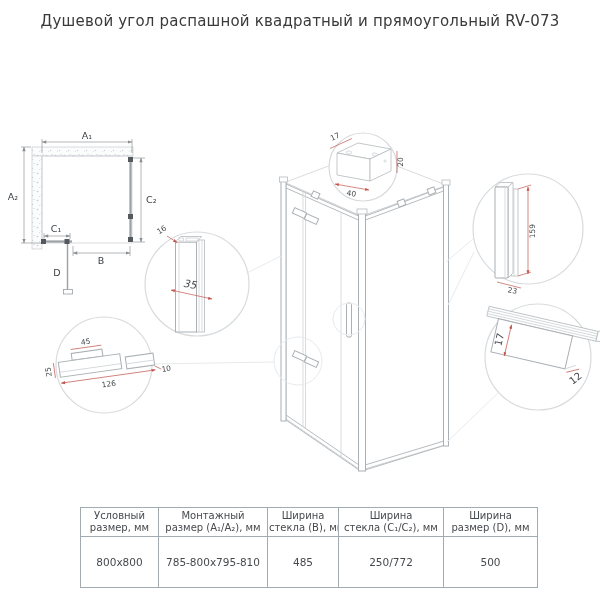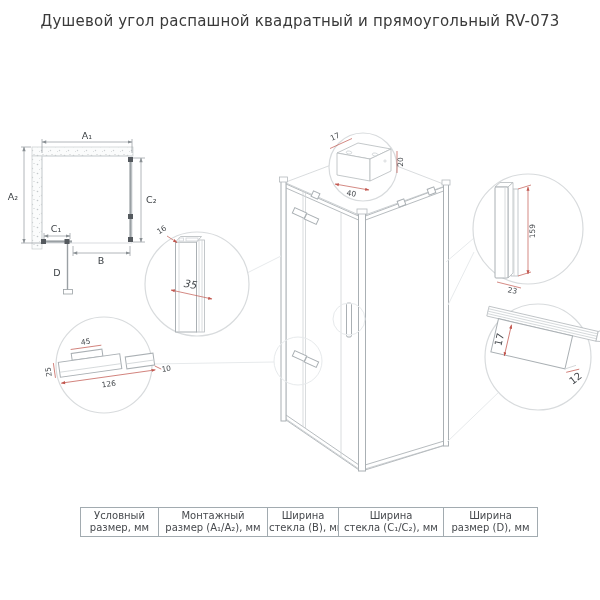--- a/index.html
+++ b/index.html
@@ -271,14 +271,21 @@
   <thead>
     <tr>
       <th><span>Условный</span><br><span>размер, мм</span></th>
       <th><span>Монтажный</span><br><span>размер (A₁/A₂), мм</span></th>
       <th><span>Ширина</span><br><span>стекла (B), мм</span></th>
       <th><span>Ширина</span><br><span>стекла (C₁/C₂), мм</span></th>
       <th><span>Ширина</span><br><span>размер (D), мм</span></th>
     </tr>
   </thead>
   <tbody>
+    <tr>
+      <td>800x800</td>
+      <td>785-800x795-810</td>
+      <td>485</td>
+      <td>250/772</td>
+      <td>500</td>
+    </tr>
   </tbody>
 </table>
 
 </body></html>

